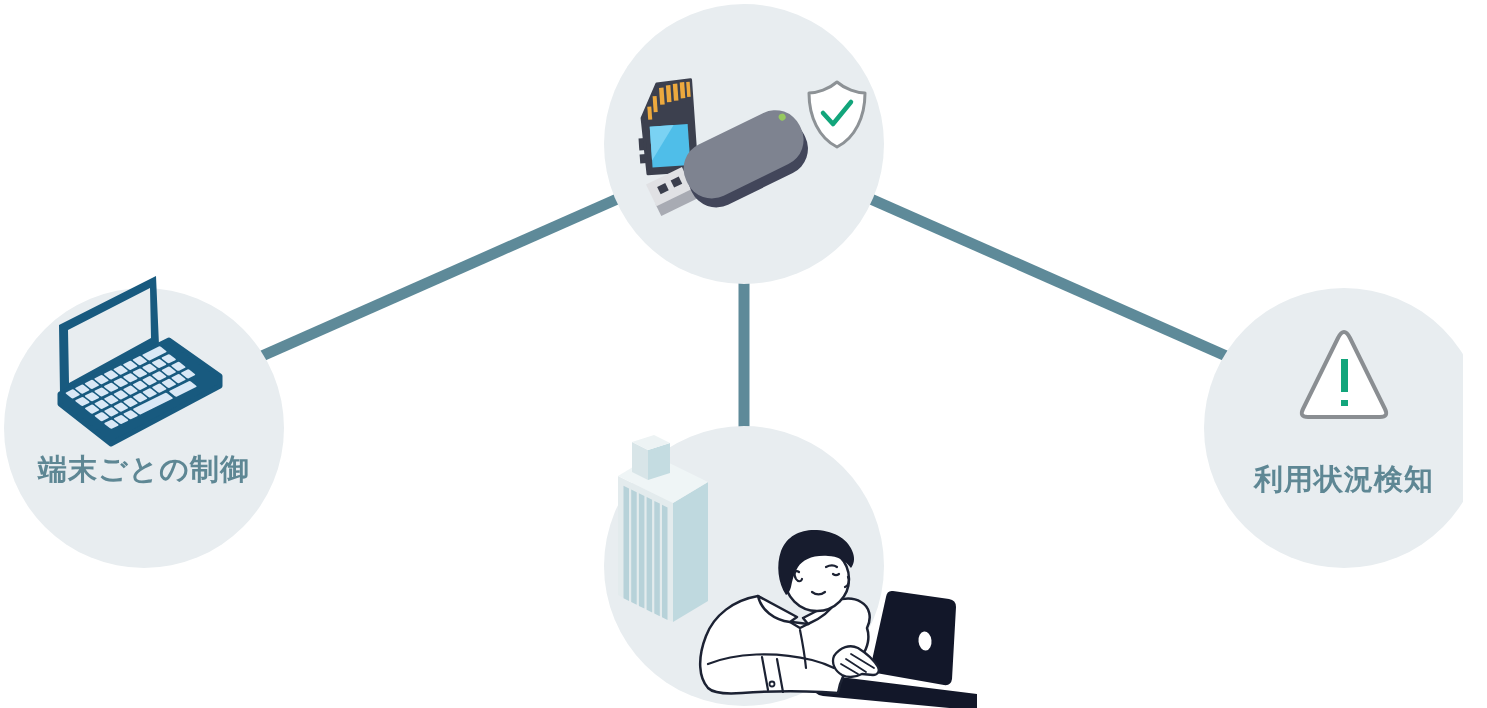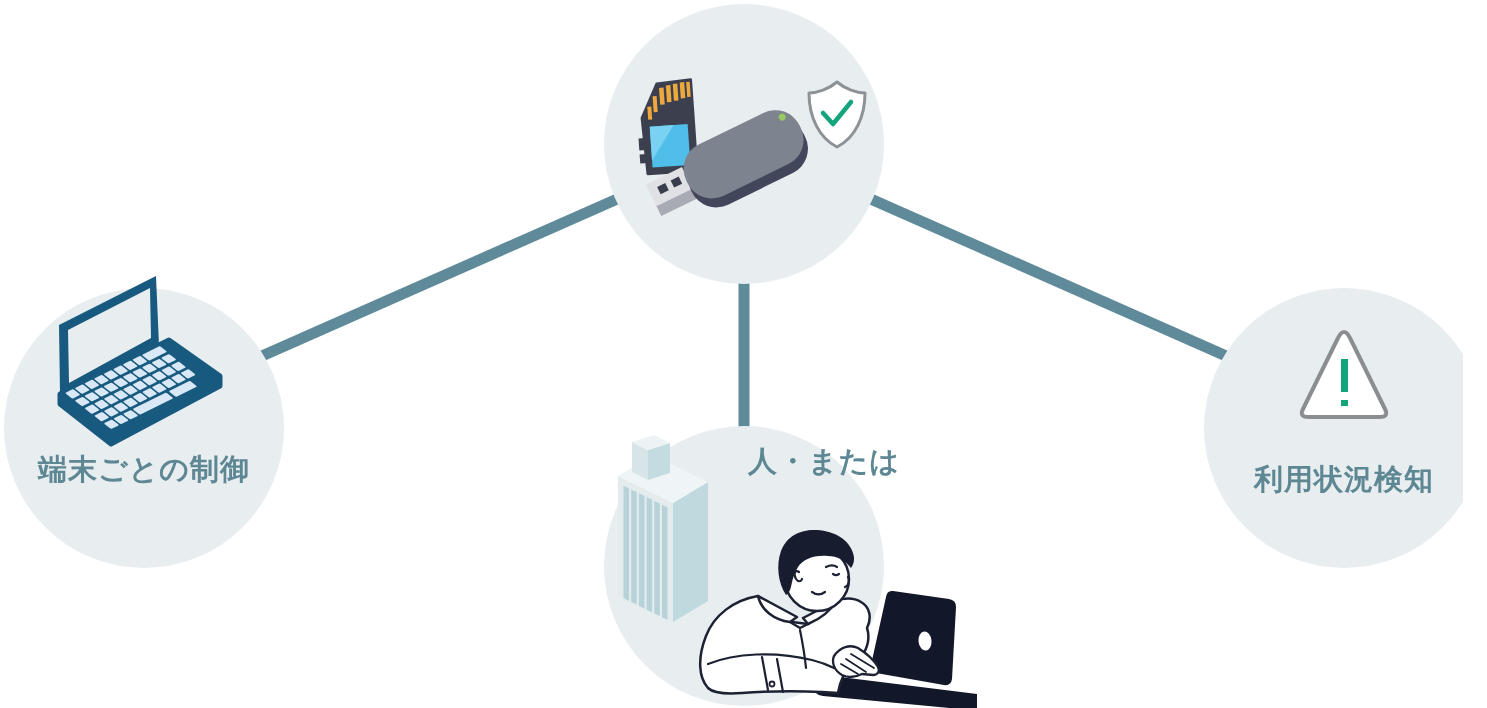--- a/index.html
+++ b/index.html
@@ -212,17 +212,16 @@
       <g class="accent-stroke" stroke-width="7" fill="none">
         <path d="M1344.5 359 L1344.5 392"></path>
         <path d="M1344.5 400 L1344.5 406"></path>
       </g>
     </g>
   </svg>
 
   <div class="label label-left">端末ごとの制御</div>
 
   <div class="label label-bottom">
-    <div>人・または</div>
   </div>
 
   <div class="label label-right">利用状況検知</div>
 </div>
 
 </body></html>

